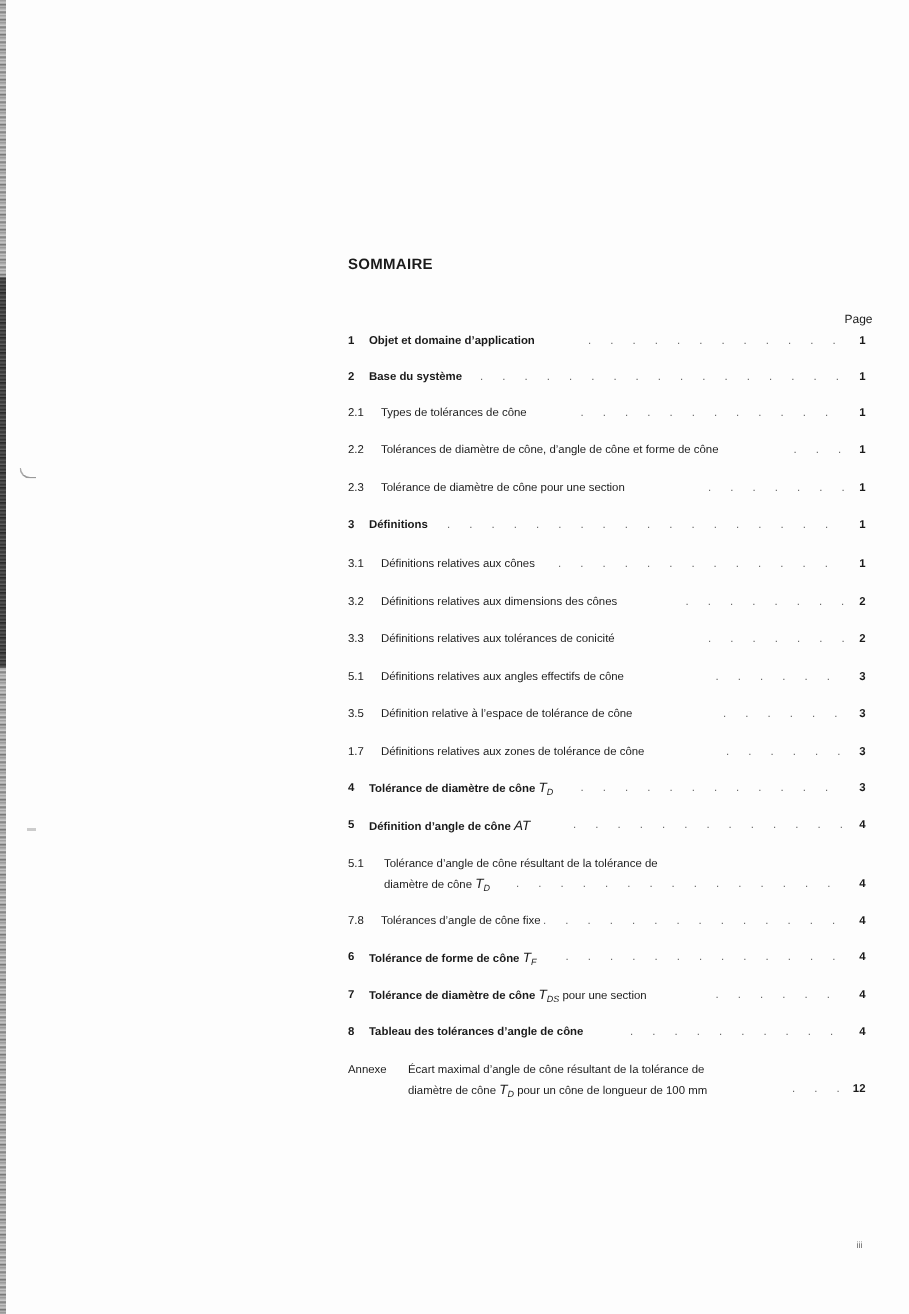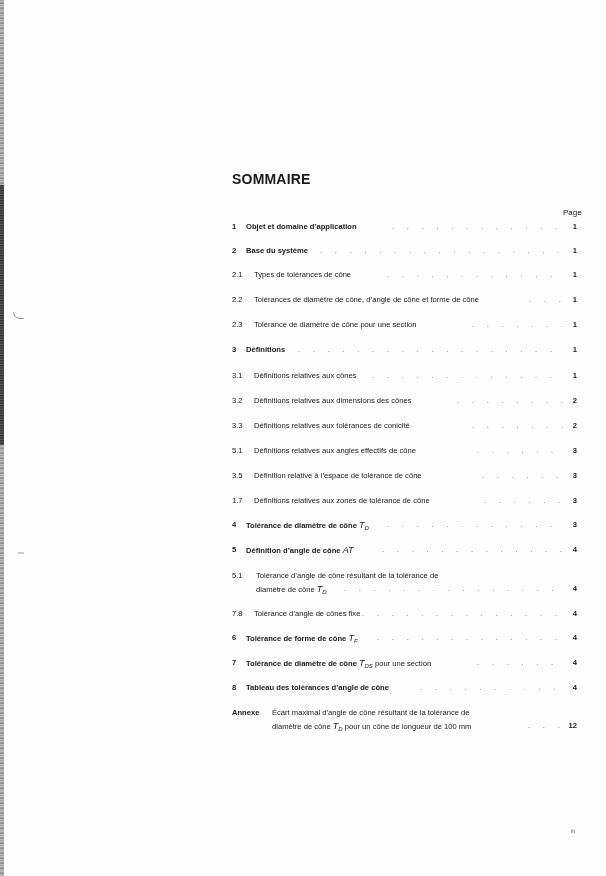--- a/index.html
+++ b/index.html
@@ -9,21 +9,21 @@
   }
   .scan-edge {
     position:absolute; left:0; top:0; width:4px; height:876px;
     background:repeating-linear-gradient(180deg,#9a9a9a 0px,#c8c8c8 2px,#7a7a7a 3px,#d0d0d0 5px);
   }
   .scan-edge.dark { top:185px; height:260px;
     background:repeating-linear-gradient(180deg,#2a2a2a 0px,#555 2px,#333 3px,#666 5px); }
   .scan-mark { position:absolute; left:13px; top:312px; width:10px; height:6px;
     border-bottom:1px solid #999; border-left:1px solid #aaa; border-radius:0 0 0 8px; }
   .scan-mark2 { position:absolute; left:18px; top:552px; width:6px; height:2px; background:#ccc; }
-  .title { position:absolute; left:232px; top:171px; font-size:14px; font-weight:bold; letter-spacing:0.2px; }
+  .title { position:absolute; left:232px; top:171px; font-size:10px; font-weight:bold; letter-spacing:0.2px; }
   .page-head { position:absolute; left:563px; top:208px; font-size:8px; }
   .toc { position:absolute; left:232px; top:0; width:345px; }
   .row { position:absolute; left:0; width:345px; font-size:7.6px; line-height:10px; white-space:nowrap; }
   .row .num { position:absolute; left:0; }
   .row.sub .num { font-weight:normal; }
   .row.major { font-weight:bold; }
   .row .label { position:absolute; }
   .row .dots { position:absolute; overflow:hidden; color:#666; letter-spacing:5.3px; }
   .row .pg { position:absolute; right:0; font-weight:bold; }
   .sym { font-style:italic; font-weight:normal; font-size:9px; }
@@ -144,21 +144,21 @@
   <div class="row sub" style="top:571px;height:24px">
     <span class="num">5.1</span>
     <span class="label" style="left:24px">Tolérance d’angle de cône résultant de la tolérance de</span>
     <span class="label" style="left:24px;top:13px"><span>diamètre de cône</span> <span class="sym"><span>T</span><sub>D</sub></span></span>
     <span class="dots" style="left:112px;right:12px;top:13px">. . . . . . . . . . . . . . . . . . . . . . . . . . . . .</span>
     <span class="pg" style="top:13px">4</span>
   </div>
 
   <div class="row sub" style="top:609px">
     <span class="num">7.8</span>
-    <span class="label" style="left:22px">Tolérance d’angle de cônes fixe</span>
+    <span class="label" style="left:22px">Tolérances d’angle de cône fixe</span>
     <span class="dots" style="left:130px;right:12px">. . . . . . . . . . . . . . . . . . . . . . . . . . . .</span>
     <span class="pg">4</span>
   </div>
 
   <div class="row major" style="top:633px">
     <span class="num">6</span>
     <span class="label" style="left:14px"><span>Tolérance de forme de cône</span> <span class="sym"><span>T</span><sub>F</sub></span></span>
     <span class="dots" style="left:145px;right:12px;font-weight:normal">. . . . . . . . . . . . . . . . . . . . . . . . .</span>
     <span class="pg">4</span>
   </div>
@@ -171,21 +171,21 @@
   </div>
 
   <div class="row major" style="top:683px">
     <span class="num">8</span>
     <span class="label" style="left:14px">Tableau des tolérances d’angle de cône</span>
     <span class="dots" style="left:188px;right:12px;font-weight:normal">. . . . . . . . . . . . . . . . . . . .</span>
     <span class="pg">4</span>
   </div>
 
   <div class="row" style="top:708px;height:24px">
-    <span class="num" style="font-weight:bold">Annexe</span>
+    <span class="num" style="font-weight:normal">Annexe</span>
     <span class="label" style="left:40px">Écart maximal d’angle de cône résultant de la tolérance de</span>
     <span class="label" style="left:40px;top:13px"><span>diamètre de cône</span> <span class="sym"><span>T</span><sub>D</sub></span> <span>pour un cône de longueur de 100 mm</span></span>
     <span class="dots" style="left:296px;right:16px;top:13px">. . . . .</span>
     <span class="pg" style="top:13px">12</span>
   </div>
 
 </div>
 
 <div class="footer">iii</div>
 

